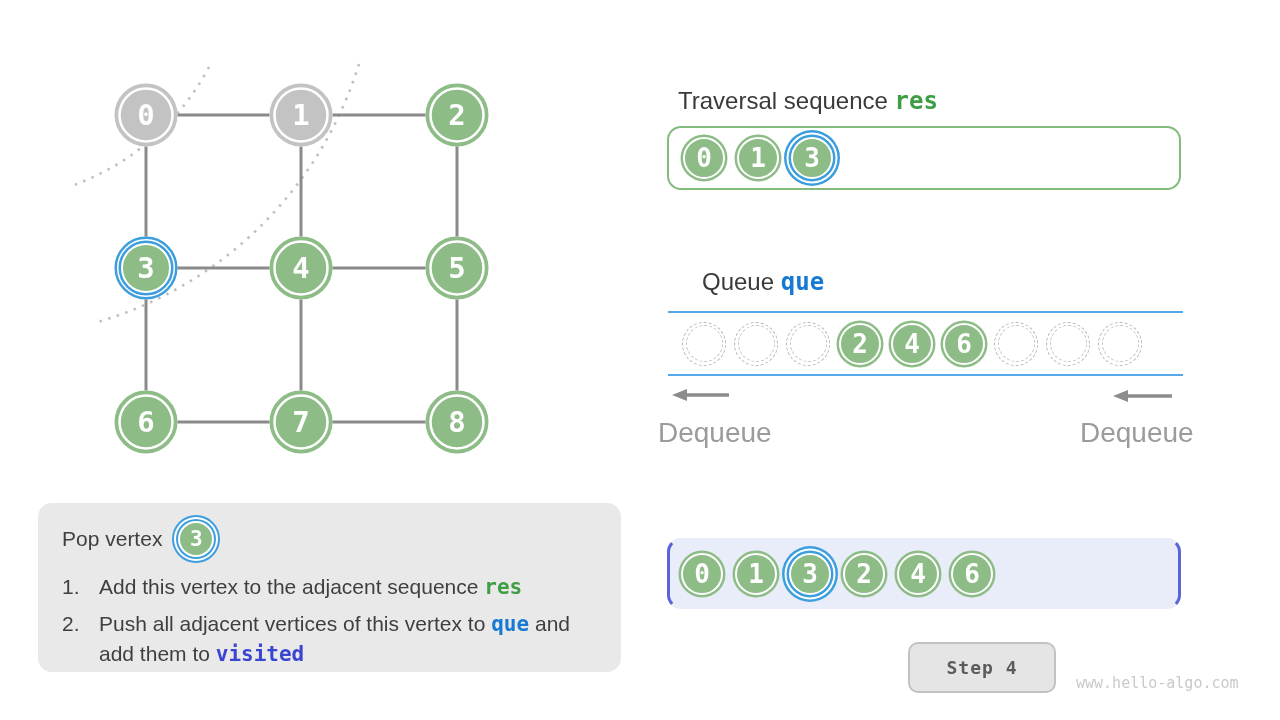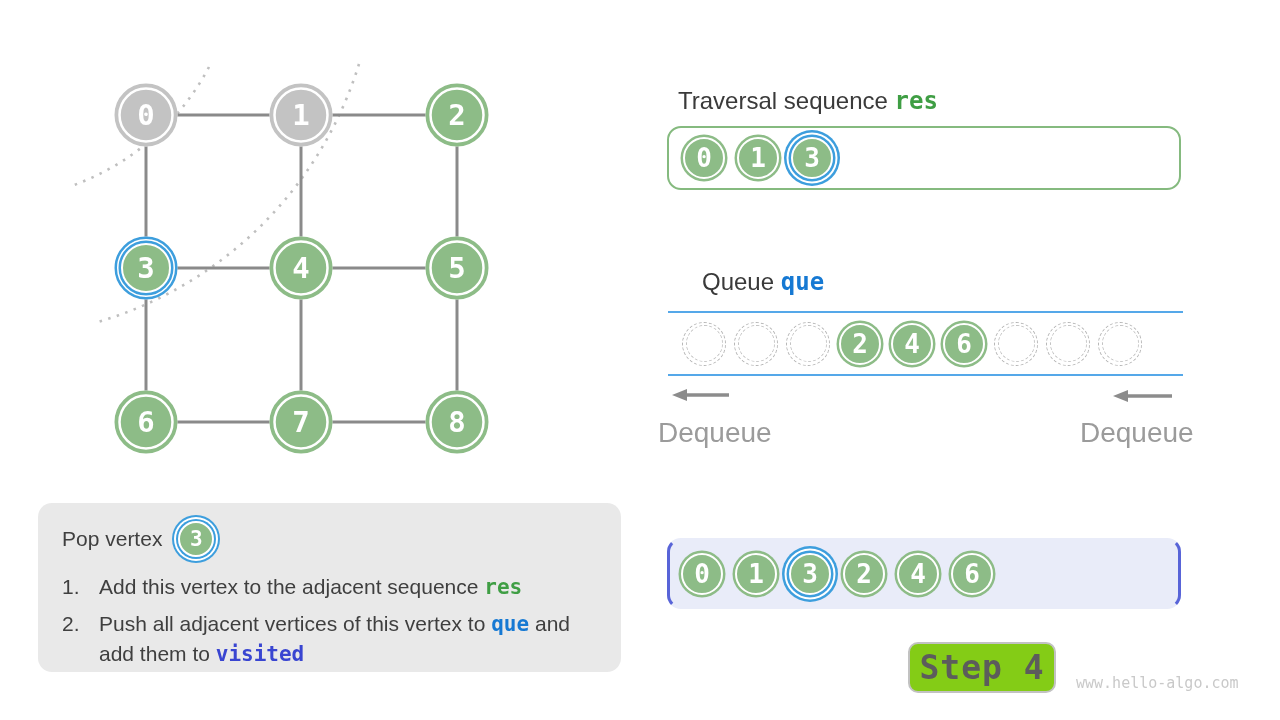--- a/index.html
+++ b/index.html
@@ -84,24 +84,24 @@
     color:#ffffff; font-family:"DejaVu Sans Mono", monospace; font-weight:bold; font-size:21px;
     display:flex; align-items:center; justify-content:center; margin:6px 4px 6px 6px;
   }
   .explain-item { display:flex; margin-top:7px; line-height:29px; }
   .explain-item .num { flex:0 0 37px; }
   .explain-item .body { width:490px; }
 
   
   .step-badge {
     left:908px; top:642px; width:148px; height:51px; box-sizing:border-box;
-    border:2px solid #c2c2c2; border-radius:10px; background:#84cc16;
+    border:2px solid #c2c2c2; border-radius:10px; background:#e5e5e5;
     display:flex; align-items:center; justify-content:center;
     font-family:"DejaVu Sans Mono", monospace; font-weight:bold;
-    font-size:33px; color:#5c5c5c; letter-spacing:1px;
+    font-size:18px; color:#5c5c5c; letter-spacing:1px;
   }
   .watermark {
     left:1076px; top:674px; font-family:"DejaVu Sans Mono", monospace;
     font-size:15px; color:#c9c9c9;
   }
 
   
   .node-label {
     font-family:"DejaVu Sans Mono", monospace; font-weight:bold;
     font-size:29px; fill:#ffffff;

